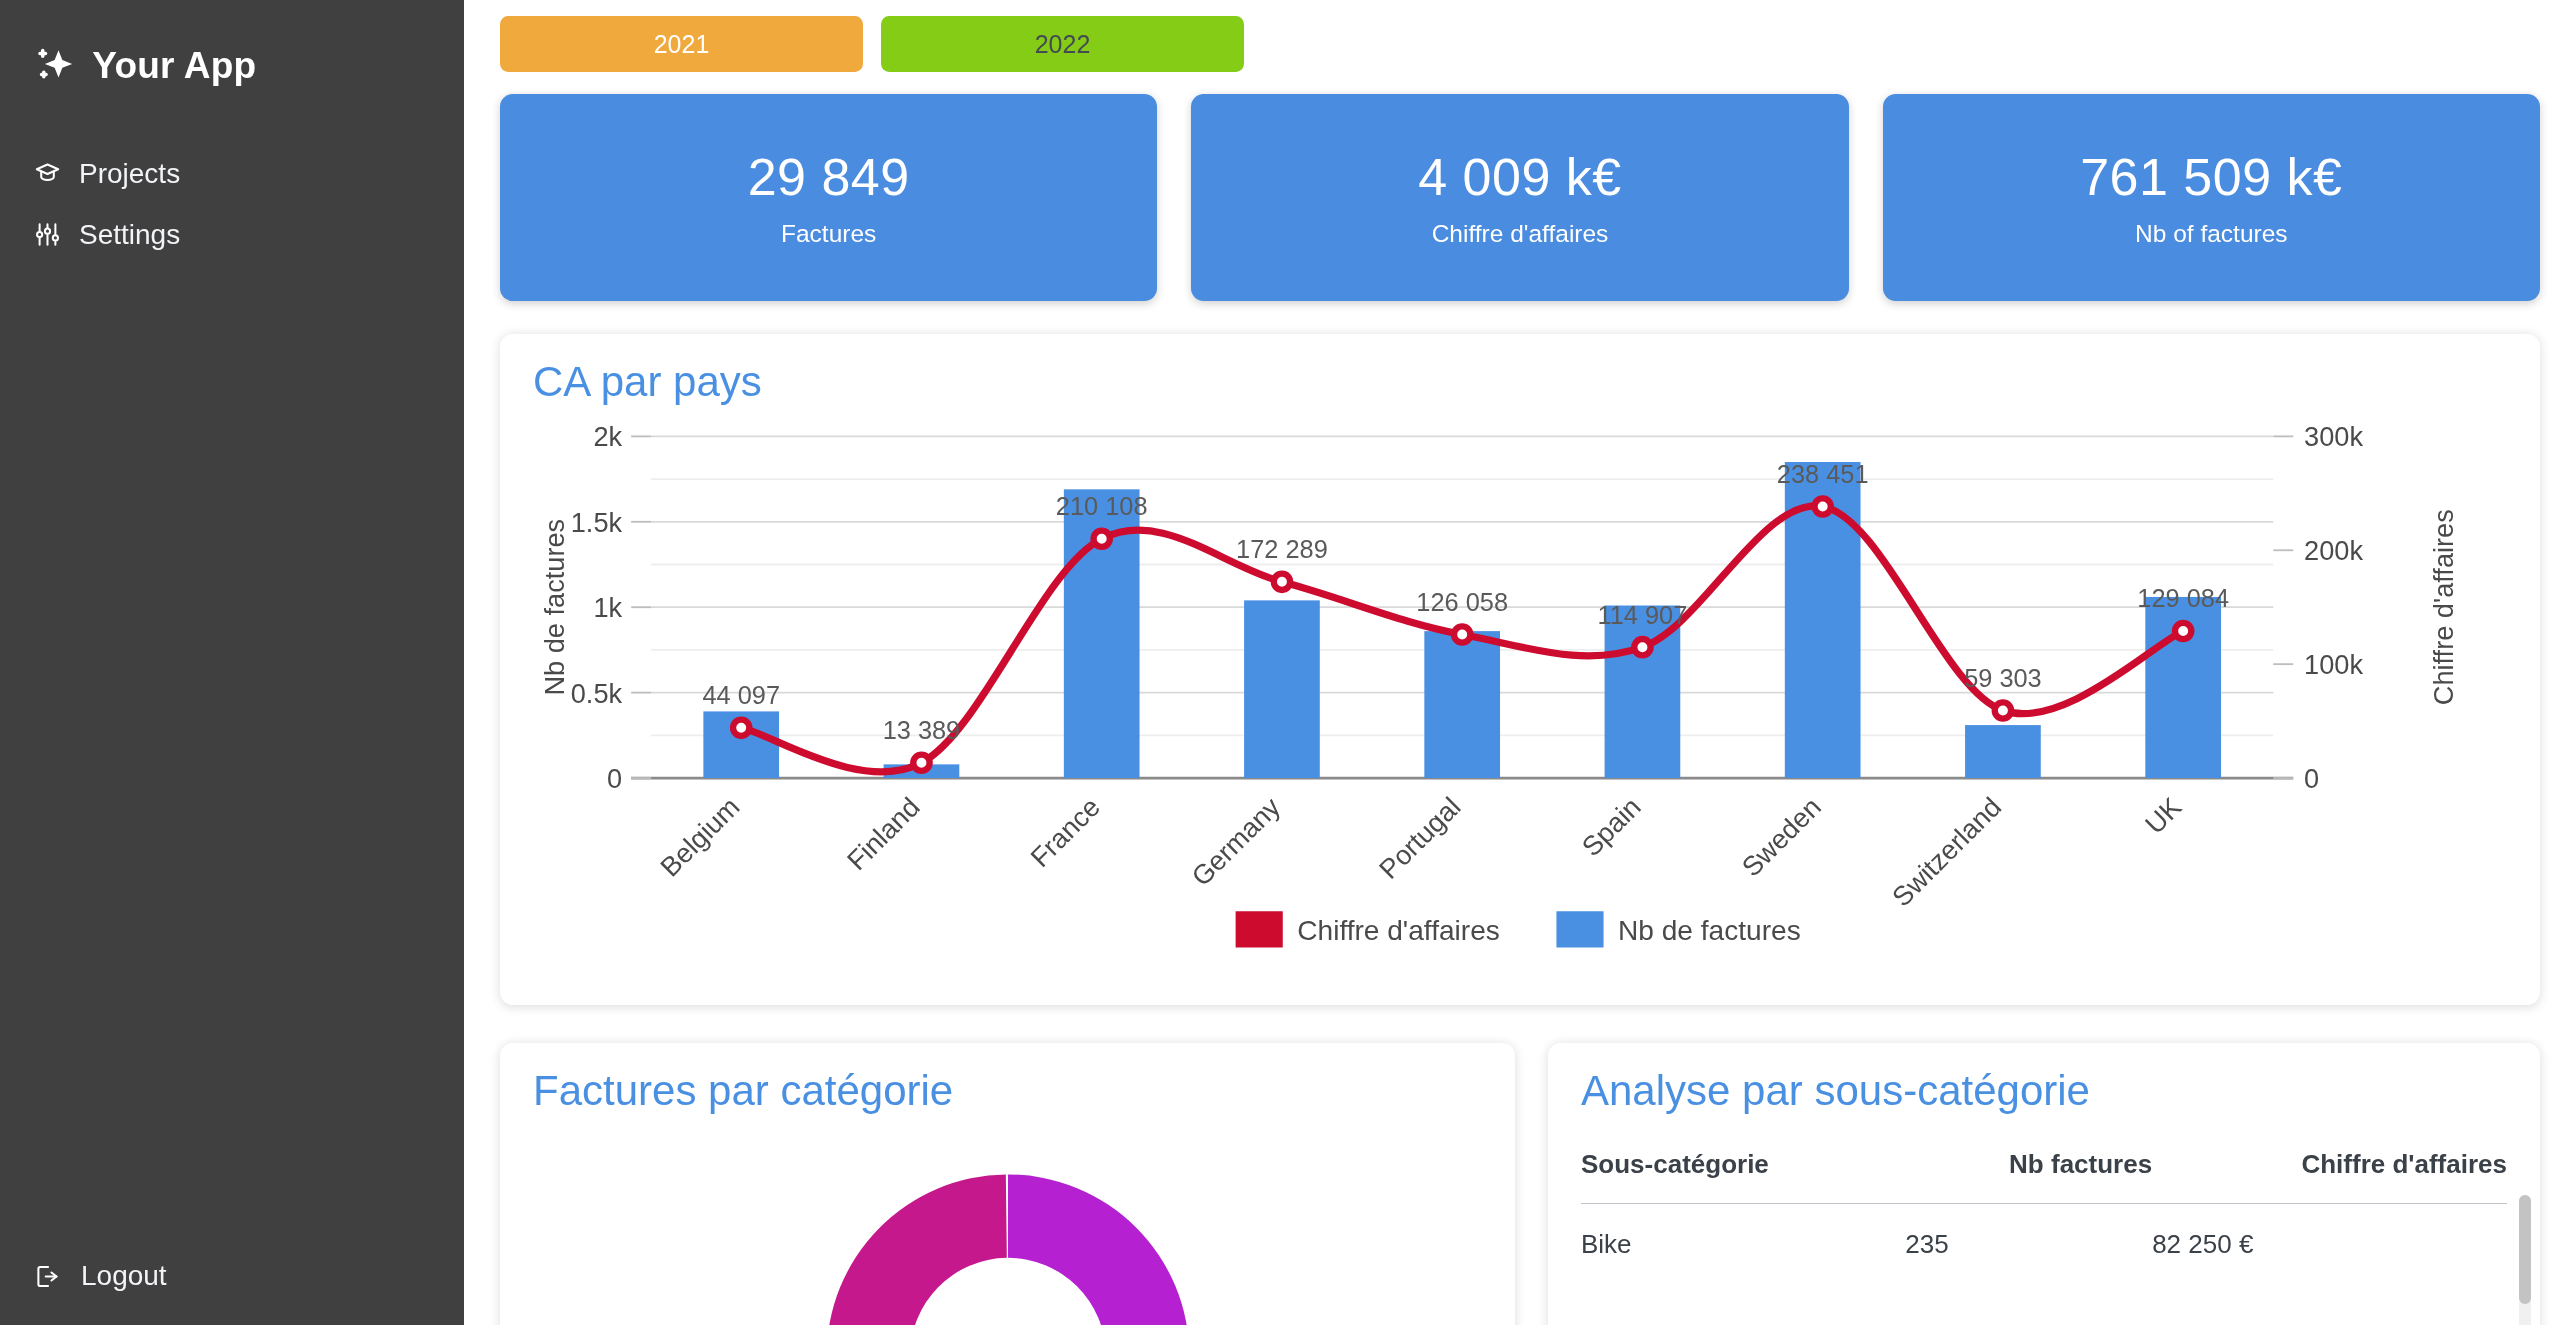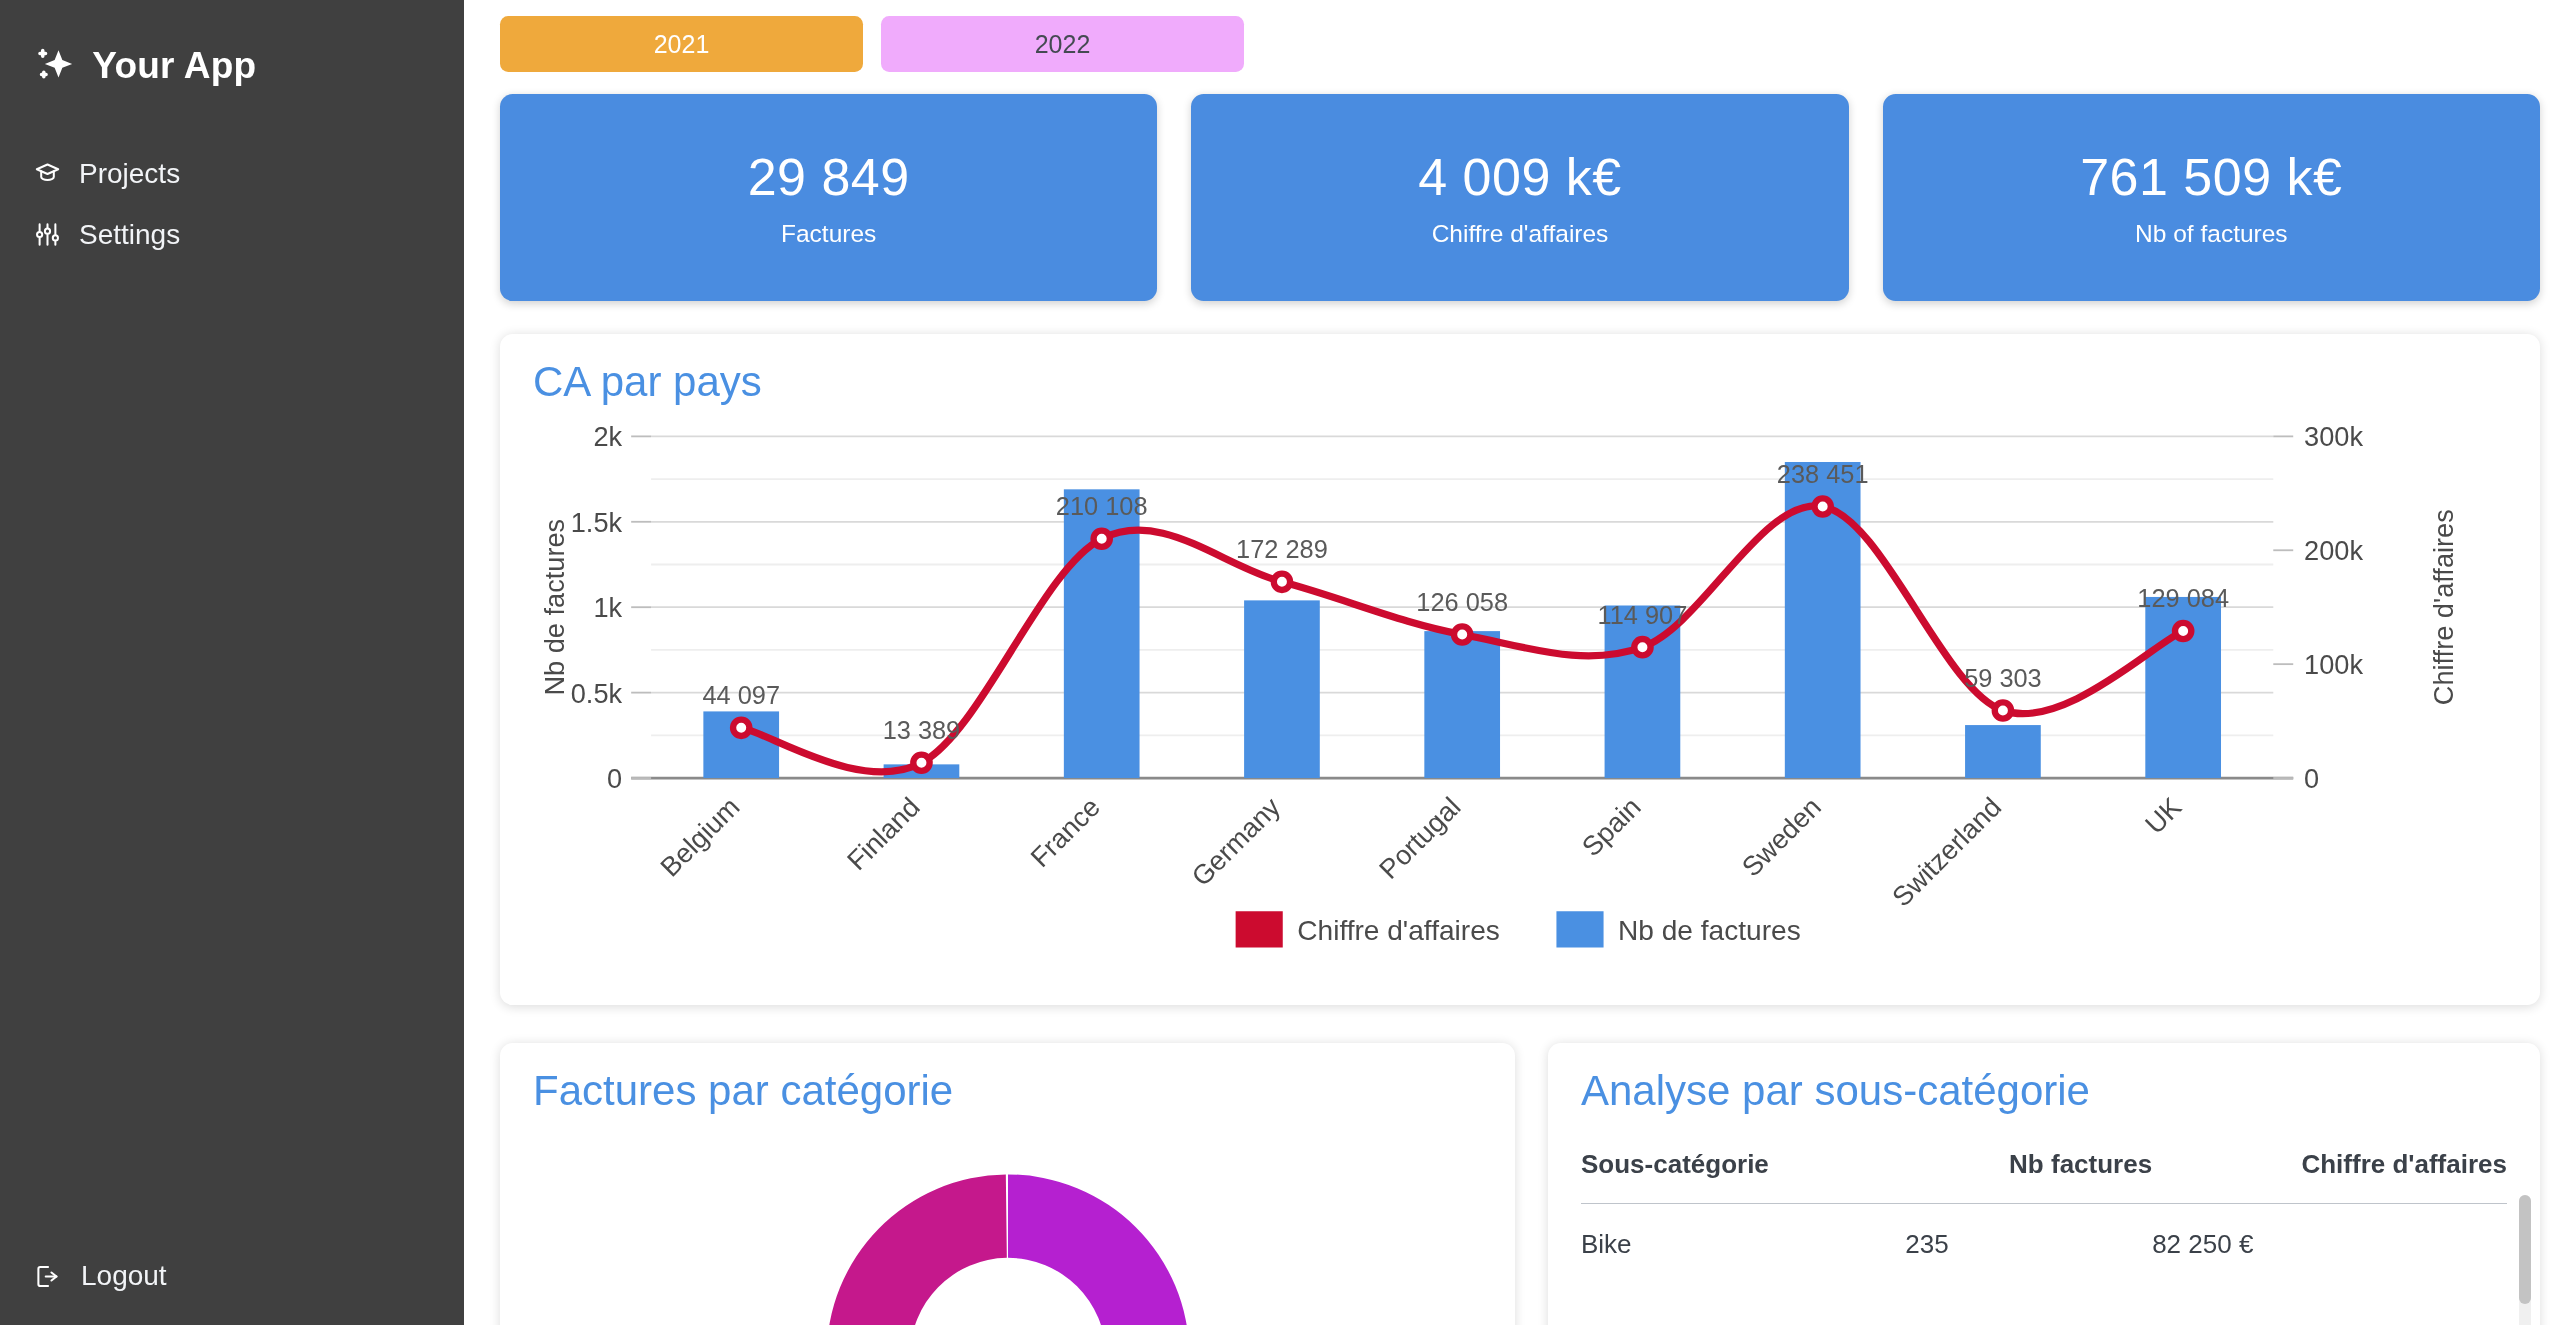--- a/index.html
+++ b/index.html
@@ -50,23 +50,23 @@
 
   .tabs { display: flex; gap: 18px; margin-bottom: 22px; }
   .tab {
     width: 363px; height: 56px;
     border-radius: 8.2px;
     display: flex; align-items: center; justify-content: center;
     font-size: 25px; cursor: pointer; border: none;
     font-family: "Liberation Sans", sans-serif;
   }
   .tab.active { background: #efa93c; color: #ffffff; }
-  .tab.inactive { background: #f0abfc; color: #444a52; }
-
-  .kpis { display: flex; gap: 34px; margin-bottom: 33px; justify-content: flex-end; }
+  .tab.inactive { background: #84cc16; color: #444a52; }
+
+  .kpis { display: flex; gap: 34px; margin-bottom: 33px; }
   .kpi {
     flex: 1 1 0; height: 207px;
     background: #4a8ce0; border-radius: 12.7px;
     display: flex; flex-direction: column;
     align-items: center; justify-content: center; gap: 12.7px;
     color: #ffffff;
     box-shadow: 0 2.7px 8.2px rgba(0,0,0,.18);
   }
   .kpi-value { font-size: 52px; font-weight: 400; letter-spacing: 0.5px; }
   .kpi-label { font-size: 24.5px; font-weight: 400; }

